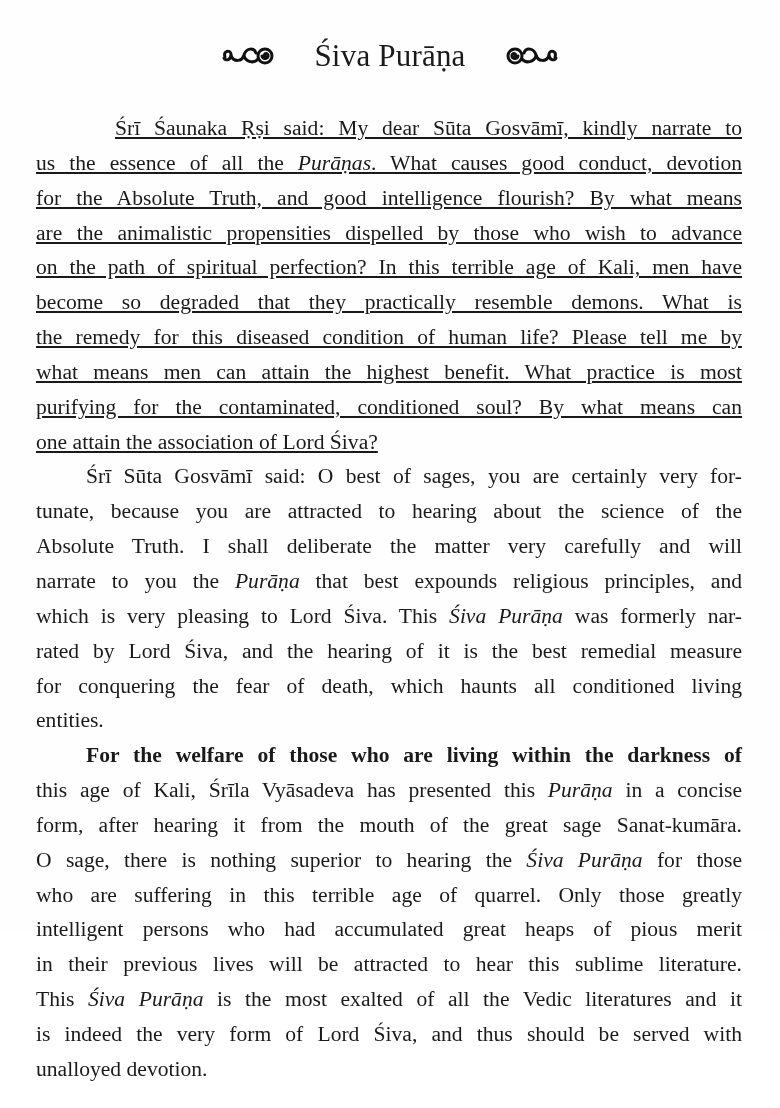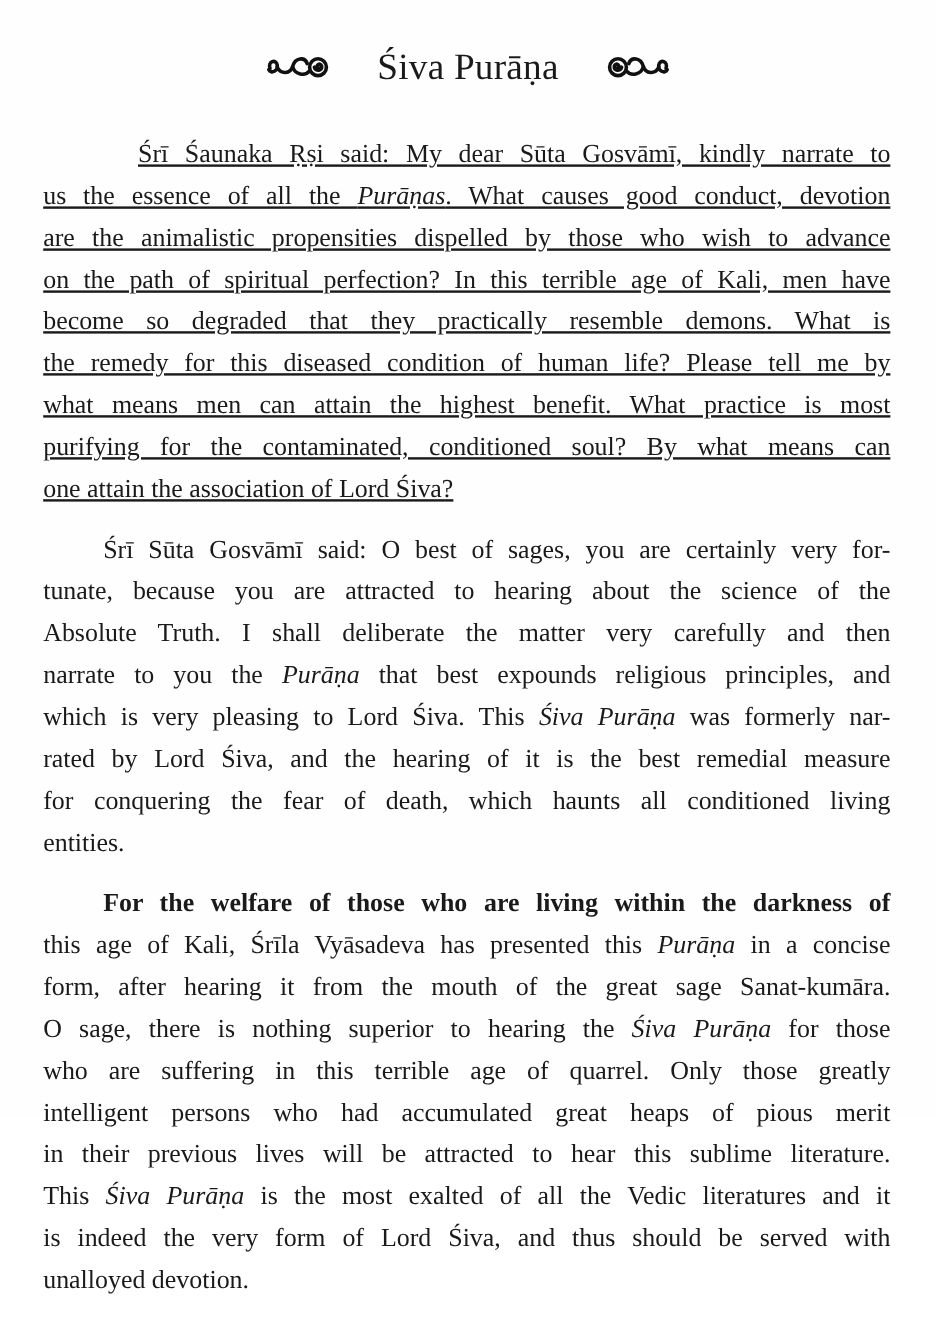--- a/index.html
+++ b/index.html
@@ -14,21 +14,21 @@
   }
   .title { font-size: 31px; letter-spacing: 0.2px; margin: 0 38px; line-height: 1; }
   .orn { width: 56px; height: 26px; display: block; }
   .body {
     position: absolute; top: 111px; left: 36px; width: 706px;
     font-size: 21.6px; line-height: 34.85px; text-align: justify;
     hyphens: manual;
   }
   .body p { margin: 0; text-indent: 0; }
   .body p.indent-large { text-indent: 79px; }
-  .body p.indent { text-indent: 50px; margin-top: 16px; }
+  .body p.indent { text-indent: 50px; }
   .body i { font-style: italic; }
   .line { display: block; text-align: justify; text-align-last: justify; white-space: nowrap; }
   .line.last { text-align-last: left; }
 </style>
 </head>
 <body>
 
 <div class="page">
   <div class="header">
     <svg class="orn" viewBox="0 0 56 26">
@@ -49,32 +49,33 @@
         <circle cx="45" cy="14" r="7"></circle>
         <path d="M45 14 C43 12, 47 10, 48 13 C49 17, 43 18, 42 14"></path>
       </g>
     </svg>
   </div>
 
   <div class="body">
     <p class="indent-large" style="text-indent: 0px; text-decoration: underline;">
         <span class="line" style="text-indent: 79px;">Śrī Śaunaka Ṛṣi said: My dear Sūta Gosvāmī, kindly narrate to</span>
         <span class="line">us the essence of all the <i>Purāṇas</i>. What causes good conduct, devotion</span>
+        <span class="line">for the Absolute Truth, and good intelligence flourish? By what means</span>
         <span class="line">are the animalistic propensities dispelled by those who wish to advance</span>
         <span class="line">on the path of spiritual perfection? In this terrible age of Kali, men have</span>
         <span class="line">become so degraded that they practically resemble demons. What is</span>
         <span class="line">the remedy for this diseased condition of human life? Please tell me by</span>
         <span class="line">what means men can attain the highest benefit. What practice is most</span>
         <span class="line">purifying for the contaminated, conditioned soul? By what means can</span>
         <span class="line last">one attain the association of Lord Śiva?</span>
       </p>
     <p class="indent" style="text-indent: 0px;">
         <span class="line" style="text-indent: 50px;">Śrī Sūta Gosvāmī said: O best of sages, you are certainly very for-</span>
         <span class="line">tunate, because you are attracted to hearing about the science of the</span>
-        <span class="line">Absolute Truth. I shall deliberate the matter very carefully and then</span>
+        <span class="line">Absolute Truth. I shall deliberate the matter very carefully and will</span>
         <span class="line">narrate to you the <i>Purāṇa</i> that best expounds religious principles, and</span>
         <span class="line">which is very pleasing to Lord Śiva. This <i>Śiva Purāṇa</i> was formerly nar-</span>
         <span class="line">rated by Lord Śiva, and the hearing of it is the best remedial measure</span>
         <span class="line">for conquering the fear of death, which haunts all conditioned living</span>
         <span class="line last">entities.</span>
       </p>
     <p class="indent" style="text-indent: 0px;">
         <span class="line" style="text-indent: 50px; font-weight: bold;">For the welfare of those who are living within the darkness of</span>
         <span class="line">this age of Kali, Śrīla Vyāsadeva has presented this <i>Purāṇa</i> in a concise</span>
         <span class="line">form, after hearing it from the mouth of the great sage Sanat-kumāra.</span>

